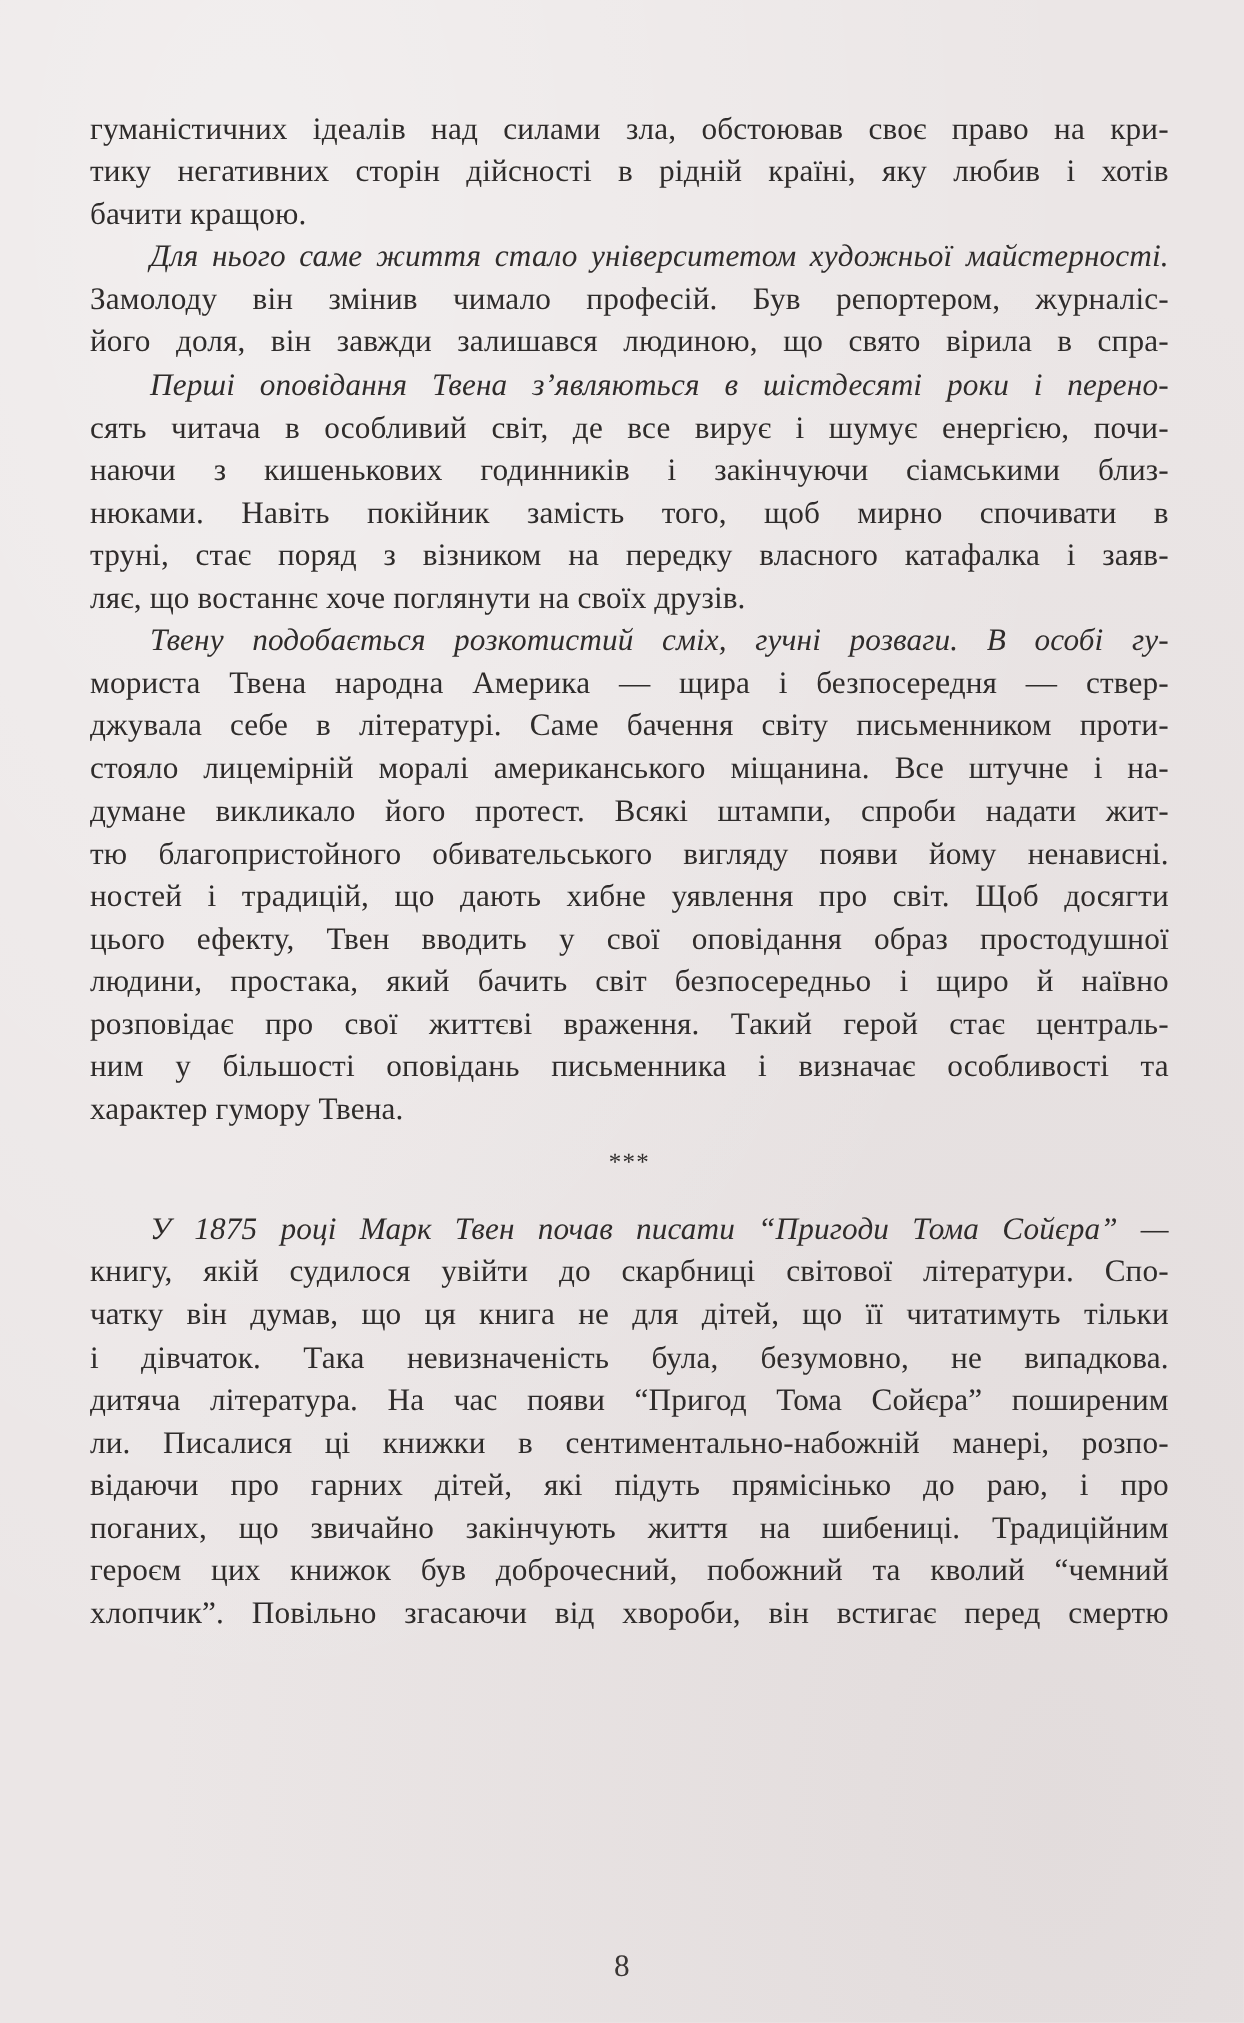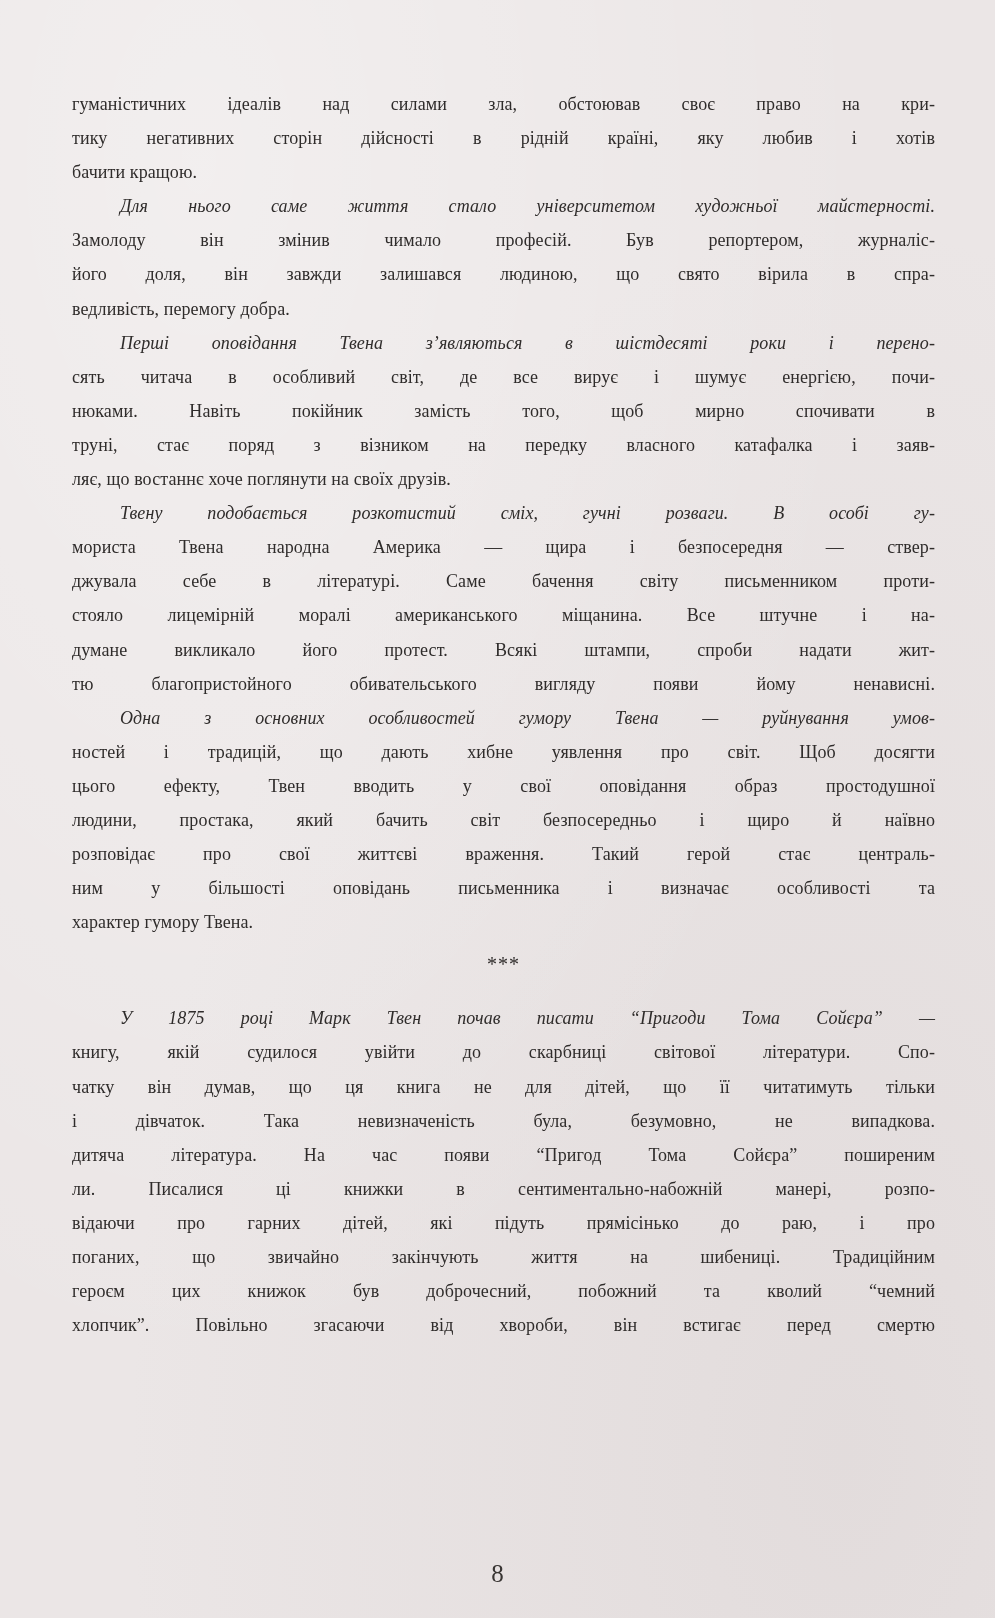--- a/index.html
+++ b/index.html
@@ -14,21 +14,21 @@
       position: relative;
     }
     .page {
       position: absolute;
       left: 72px; top: 87px;
       width: 863px;
     }
     .line {
       height: 34.1px;
       line-height: 34.1px;
-      font-size: 18px;
+      font-size: 25px;
       text-align: justify;
       text-align-last: justify;
       white-space: nowrap;
       overflow: visible;
       letter-spacing: 0.1px;
     }
     .line.last { text-align-last: left; }
     .line.indent { text-indent: 48px; font-style: italic; }
     .separator {
       height: 50px;
@@ -56,42 +56,41 @@
   <div>
     <div class="line">гуманістичних ідеалів над силами зла, обстоював своє право на кри-</div>
     <div class="line">тику негативних сторін дійсності в рідній країні, яку любив і хотів</div>
     <div class="line last">бачити кращою.</div>
   </div>
 
   <div>
     <div class="line indent">Для нього саме життя стало університетом художньої майстерності.</div>
     <div class="line">Замолоду він змінив чимало професій. Був репортером, журналіс-</div>
     <div class="line">його доля, він завжди залишався людиною, що свято вірила в спра-</div>
-    <div class="line last">ведливість, перемогу добра.</div>
   </div>
 
   <div>
     <div class="line indent">Перші оповідання Твена з’являються в шістдесяті роки і перено-</div>
     <div class="line">сять читача в особливий світ, де все вирує і шумує енергією, почи-</div>
+    <div class="line">наючи з кишенькових годинників і закінчуючи сіамськими близ-</div>
     <div class="line">нюками. Навіть покійник замість того, щоб мирно спочивати в</div>
     <div class="line">труні, стає поряд з візником на передку власного катафалка і заяв-</div>
     <div class="line last">ляє, що востаннє хоче поглянути на своїх друзів.</div>
   </div>
 
   <div>
     <div class="line indent">Твену подобається розкотистий сміх, гучні розваги. В особі гу-</div>
     <div class="line">мориста Твена народна Америка — щира і безпосередня — ствер-</div>
     <div class="line">джувала себе в літературі. Саме бачення світу письменником проти-</div>
     <div class="line">стояло лицемірній моралі американського міщанина. Все штучне і на-</div>
     <div class="line">думане викликало його протест. Всякі штампи, спроби надати жит-</div>
     <div class="line">тю благопристойного обивательського вигляду появи йому ненависні.</div>
   </div>
 
   <div>
-    <div class="line indent">Одна з основних особливостей гумору Твена — руйнування умов-</div>
     <div class="line">ностей і традицій, що дають хибне уявлення про світ. Щоб досягти</div>
     <div class="line">цього ефекту, Твен вводить у свої оповідання образ простодушної</div>
     <div class="line">людини, простака, який бачить світ безпосередньо і щиро й наївно</div>
     <div class="line">розповідає про свої життєві враження. Такий герой стає централь-</div>
     <div class="line">ним у більшості оповідань письменника і визначає особливості та</div>
     <div class="line last">характер гумору Твена.</div>
   </div>
 
   <div class="separator">***</div>
   <div class="spacer"></div>

